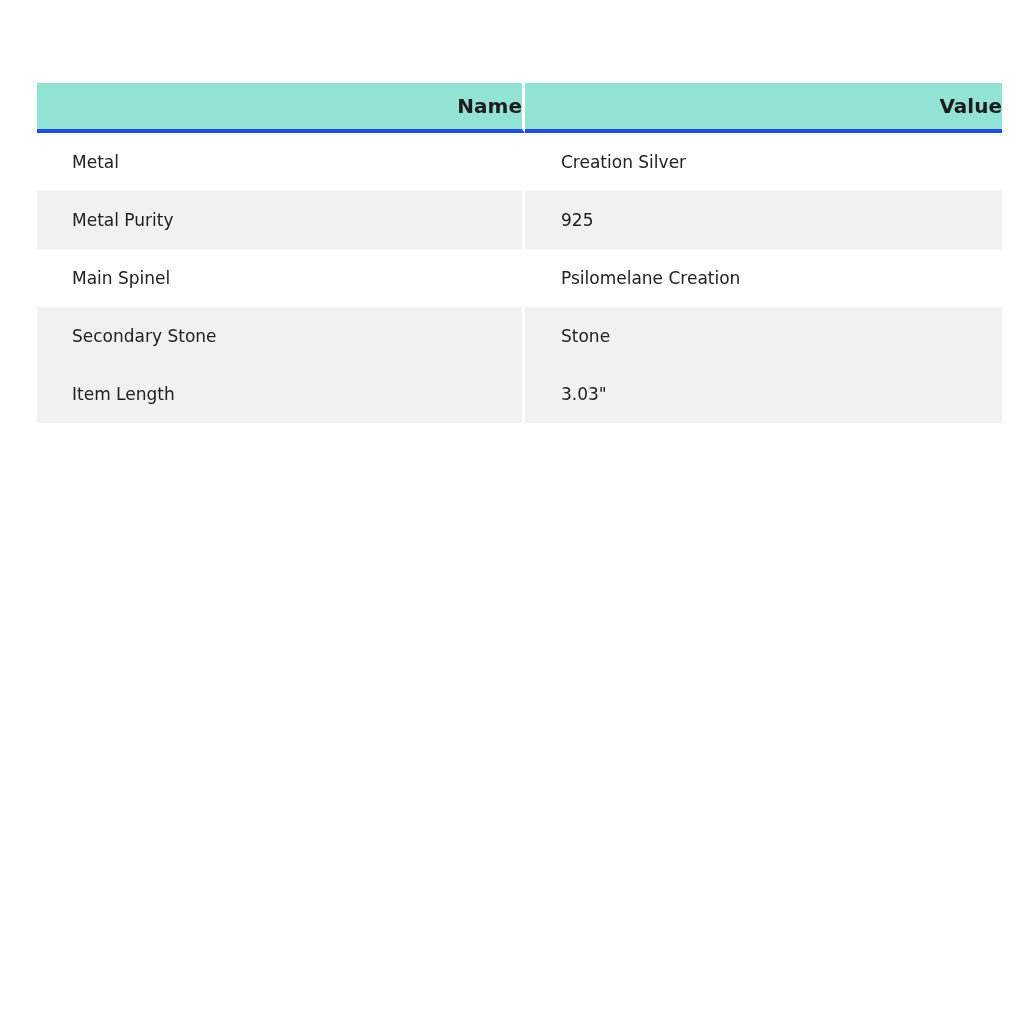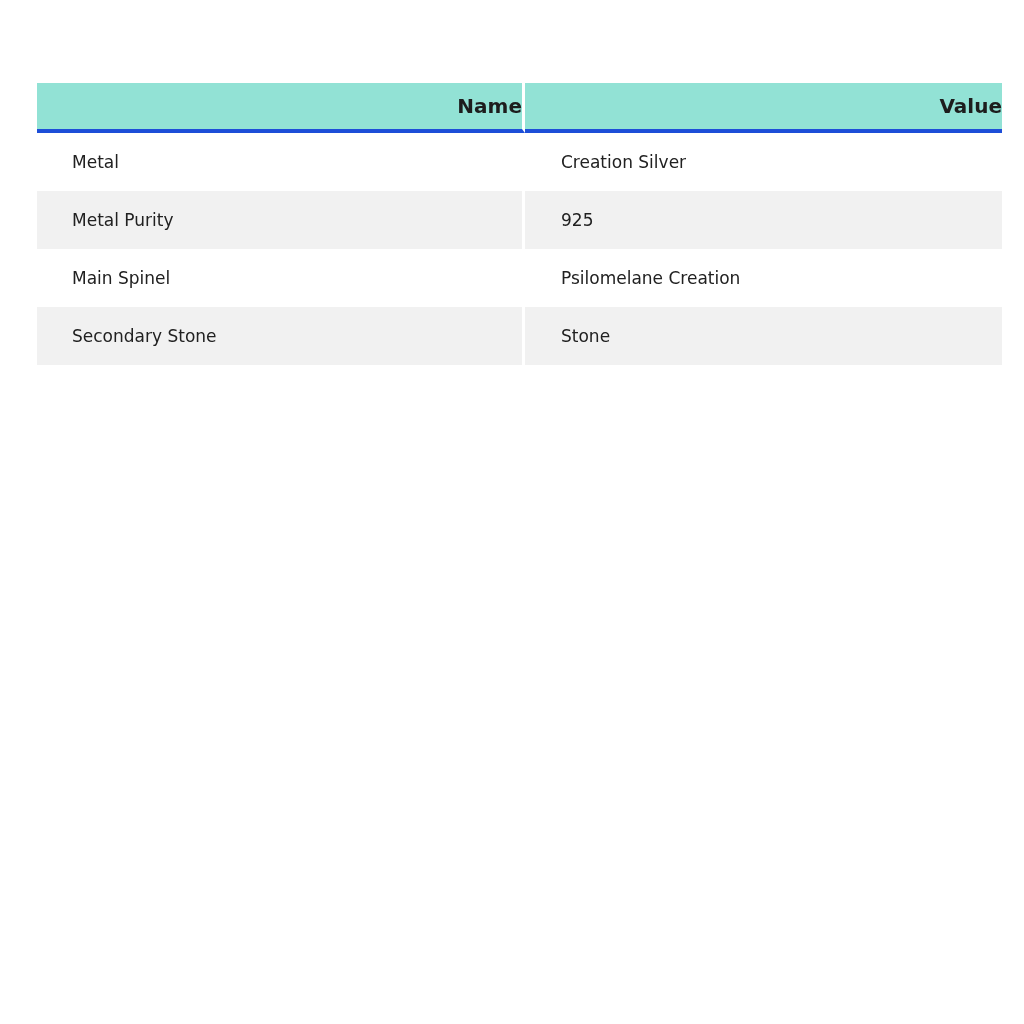--- a/index.html
+++ b/index.html
@@ -81,15 +81,19 @@
         <td class="cell-value">925</td>
       </tr>
       <tr>
         <td class="cell-name">Main Spinel</td>
         <td class="cell-value">Psilomelane Creation</td>
       </tr>
       <tr class="alt">
         <td class="cell-name">Secondary Stone</td>
         <td class="cell-value">Stone</td>
       </tr>
+      <tr class="alt">
+        <td class="cell-name">Item Length</td>
+        <td class="cell-value">3.03"</td>
+      </tr>
     </tbody>
   </table>
 </div>
 
 </body></html>

